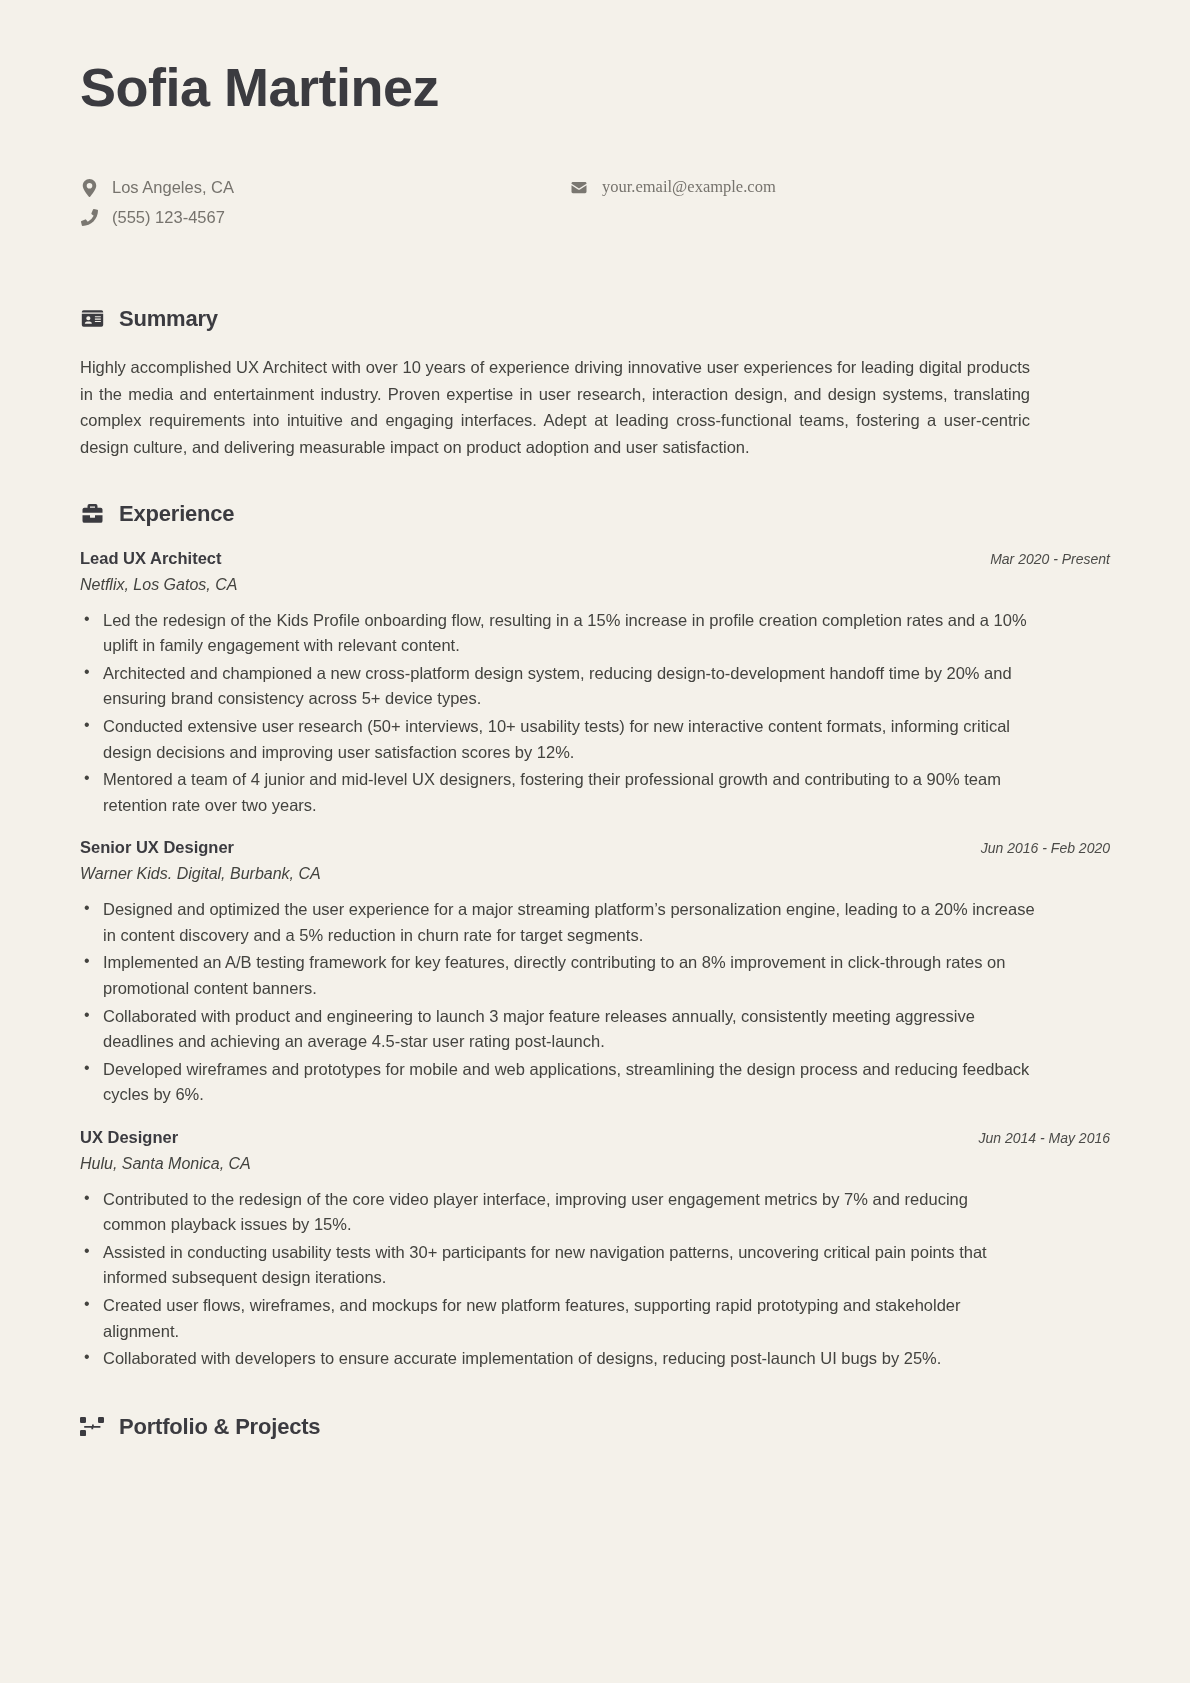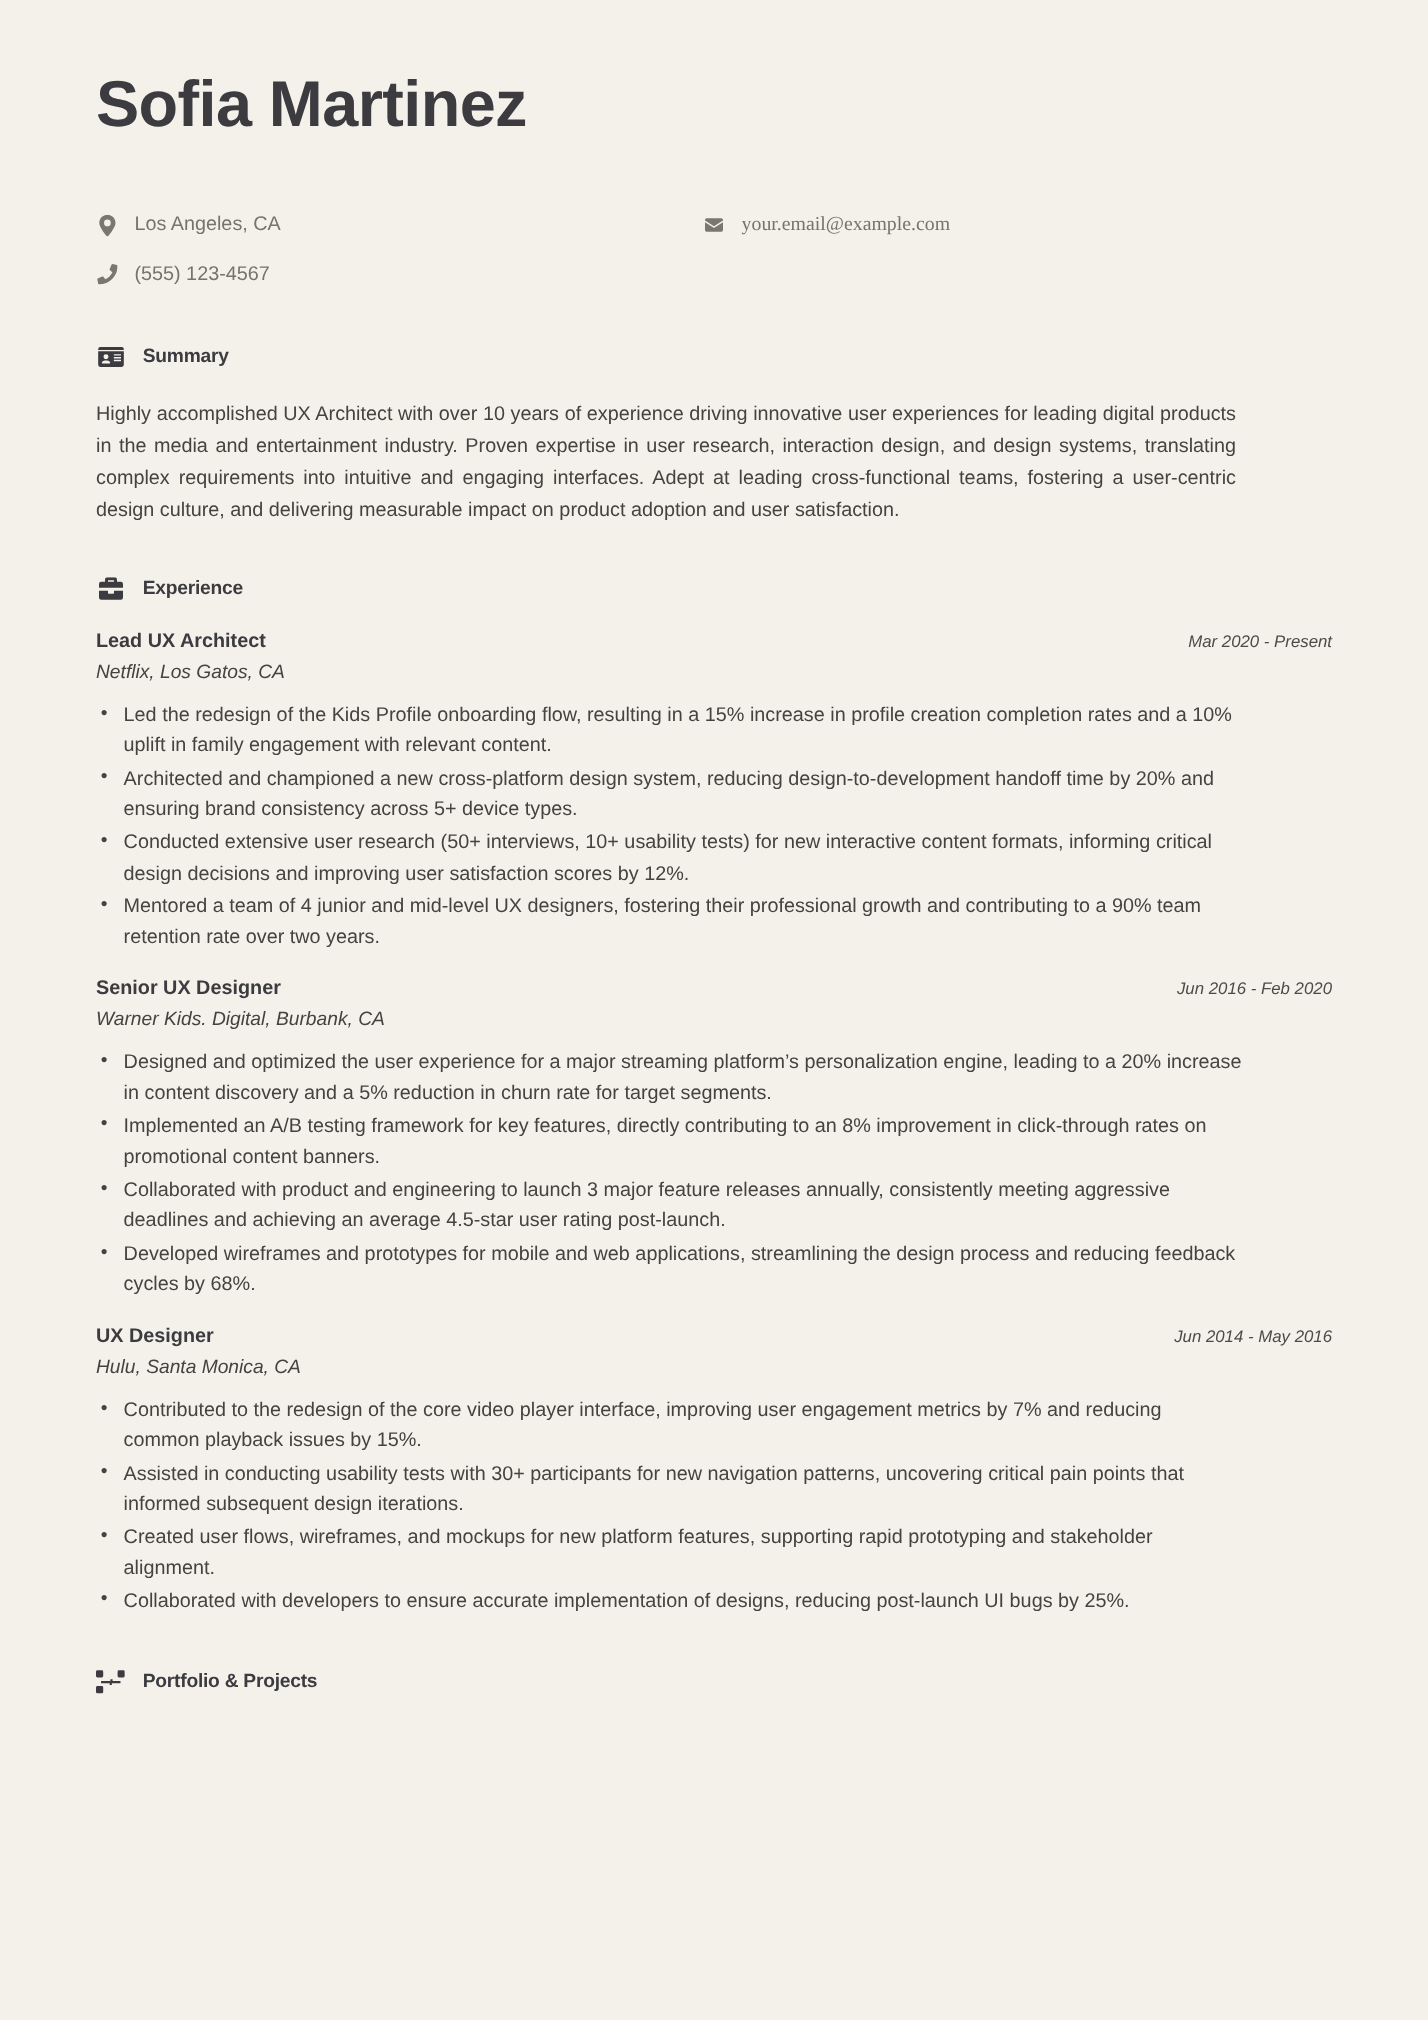--- a/index.html
+++ b/index.html
@@ -32,22 +32,21 @@
     margin: 0 0 58px 0;
   }
 
   
   .contact {
     display: grid;
     grid-template-columns: 470px 1fr;
     grid-template-rows: auto auto;
     column-gap: 0;
     row-gap: 5px;
-    margin-bottom: 45px;
-    gap: 16px;
+    margin-bottom: 76px;
   }
   .contact-item {
     display: flex;
     align-items: center;
     gap: 14px;
     font-size: 16.5px;
     color: #76736d;
     line-height: 1.5;
   }
   .contact-item .ico {
@@ -74,21 +73,21 @@
     width: 24px;
     height: 24px;
     display: inline-flex;
     align-items: center;
     justify-content: center;
     flex: none;
     color: #3b3b40;
   }
   .section-head .sec-ico svg { display: block; }
   .section-title {
-    font-size: 16px;
+    font-size: 22px;
     font-weight: bold;
     color: #3b3b40;
     letter-spacing: -0.2px;
   }
 
   
   .summary-block { margin-bottom: 40px; }
   .summary-text {
     font-size: 16.5px;
     line-height: 1.62;
@@ -228,21 +227,21 @@
     <div class="job">
       <div class="job-top">
         <span class="job-title">Senior UX Designer</span>
         <span class="job-dates">Jun 2016 - Feb 2020</span>
       </div>
       <div class="job-company">Warner Kids. Digital, Burbank, CA</div>
       <ul class="bullets">
         <li>Designed and optimized the user experience for a major streaming platform’s personalization engine, leading to a 20% increase in content discovery and a 5% reduction in churn rate for target segments.</li>
         <li>Implemented an A/B testing framework for key features, directly contributing to an 8% improvement in click-through rates on promotional content banners.</li>
         <li>Collaborated with product and engineering to launch 3 major feature releases annually, consistently meeting aggressive deadlines and achieving an average 4.5-star user rating post-launch.</li>
-        <li>Developed wireframes and prototypes for mobile and web applications, streamlining the design process and reducing feedback cycles by 68%.</li>
+        <li>Developed wireframes and prototypes for mobile and web applications, streamlining the design process and reducing feedback cycles by 6%.</li>
       </ul>
     </div>
 
     <div class="job">
       <div class="job-top">
         <span class="job-title">UX Designer</span>
         <span class="job-dates">Jun 2014 - May 2016</span>
       </div>
       <div class="job-company">Hulu, Santa Monica, CA</div>
       <ul class="bullets">

